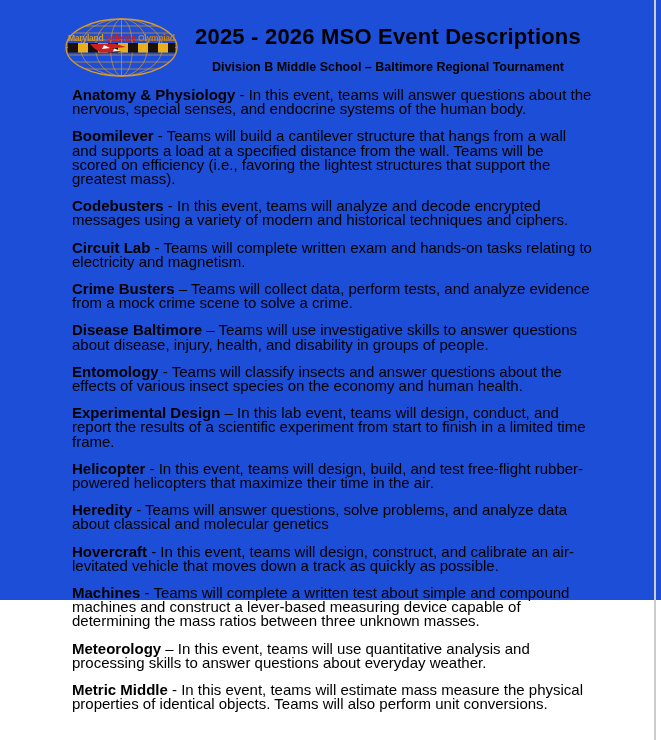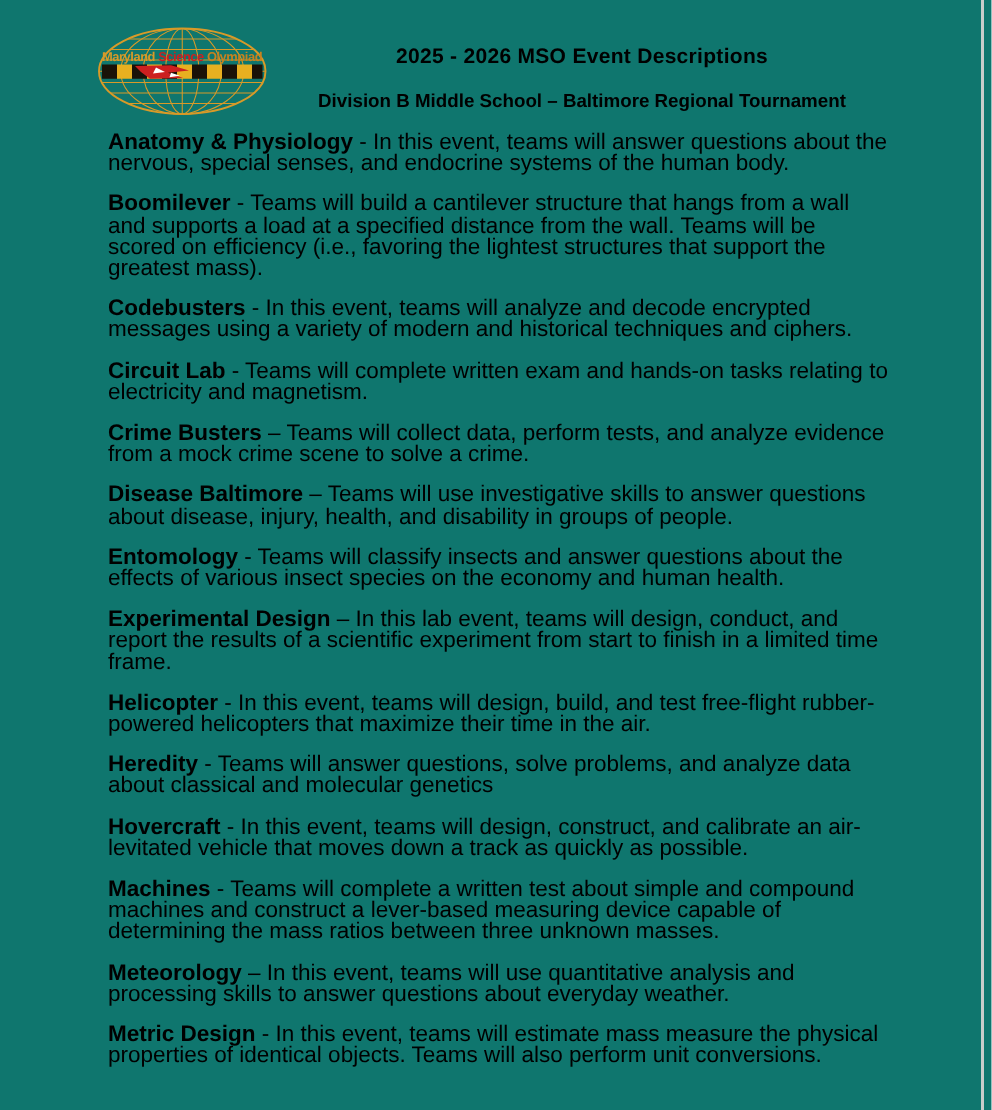--- a/index.html
+++ b/index.html
@@ -4,22 +4,22 @@
 <style>
   html, body { margin: 0; padding: 0; background: #ffffff; }
   body {
     width: 661px; height: 740px;
     font-family: "Liberation Sans", sans-serif;
     color: #000000;
     overflow: hidden;
   }
   .page {
     position: relative;
-    width: 661px; height: 740px;
-    background: #0f766e;
+    width: 661px; height: 600px;
+    background: #1d4ed8;
   }
   .page-edge-line {
     position: absolute;
     left: 654px; top: 0;
     width: 2px; height: 740px;
     background: #c9cdcb;
   }
   .header { position: relative; height: 86px; }
   .logo {
     position: absolute;
@@ -28,21 +28,21 @@
   }
   .titles {
     position: absolute;
     left: 0; top: 26px;
     width: 661px;
     padding-left: 115px;
     box-sizing: border-box;
     text-align: center;
   }
   .doc-title {
-    font-size: 14px;
+    font-size: 22px;
     font-weight: bold;
     letter-spacing: 0.2px;
     line-height: 22px;
   }
   .doc-subtitle {
     font-size: 12.5px;
     font-weight: bold;
     line-height: 15px;
     margin-top: 12px;
   }
@@ -140,17 +140,17 @@
   <p class="event-para"><b class="event-name">Helicopter</b><span class="event-text"> - In this event, teams will design, build, and test free-flight rubber-powered helicopters that maximize their time in the air.</span></p>
 
   <p class="event-para"><b class="event-name">Heredity</b><span class="event-text"> - Teams will answer questions, solve problems, and analyze data about classical and molecular genetics</span></p>
 
   <p class="event-para"><b class="event-name">Hovercraft</b><span class="event-text"> - In this event, teams will design, construct, and calibrate an air-levitated vehicle that moves down a track as quickly as possible.</span></p>
 
   <p class="event-para"><b class="event-name">Machines</b><span class="event-text"> - Teams will complete a written test about simple and compound machines and construct a lever-based measuring device capable of determining the mass ratios between three unknown masses.</span></p>
 
   <p class="event-para"><b class="event-name">Meteorology</b><span class="event-text"> – In this event, teams will use quantitative analysis and processing skills to answer questions about everyday weather.</span></p>
 
-  <p class="event-para"><b class="event-name">Metric Design</b><span class="event-text"> - In this event, teams will estimate mass measure the physical properties of identical objects. Teams will also perform unit conversions.</span></p>
+  <p class="event-para"><b class="event-name">Metric Middle</b><span class="event-text"> - In this event, teams will estimate mass measure the physical properties of identical objects. Teams will also perform unit conversions.</span></p>
 </div>
 
   <div class="page-edge-line"></div>
 </div>
 
 </body></html>

